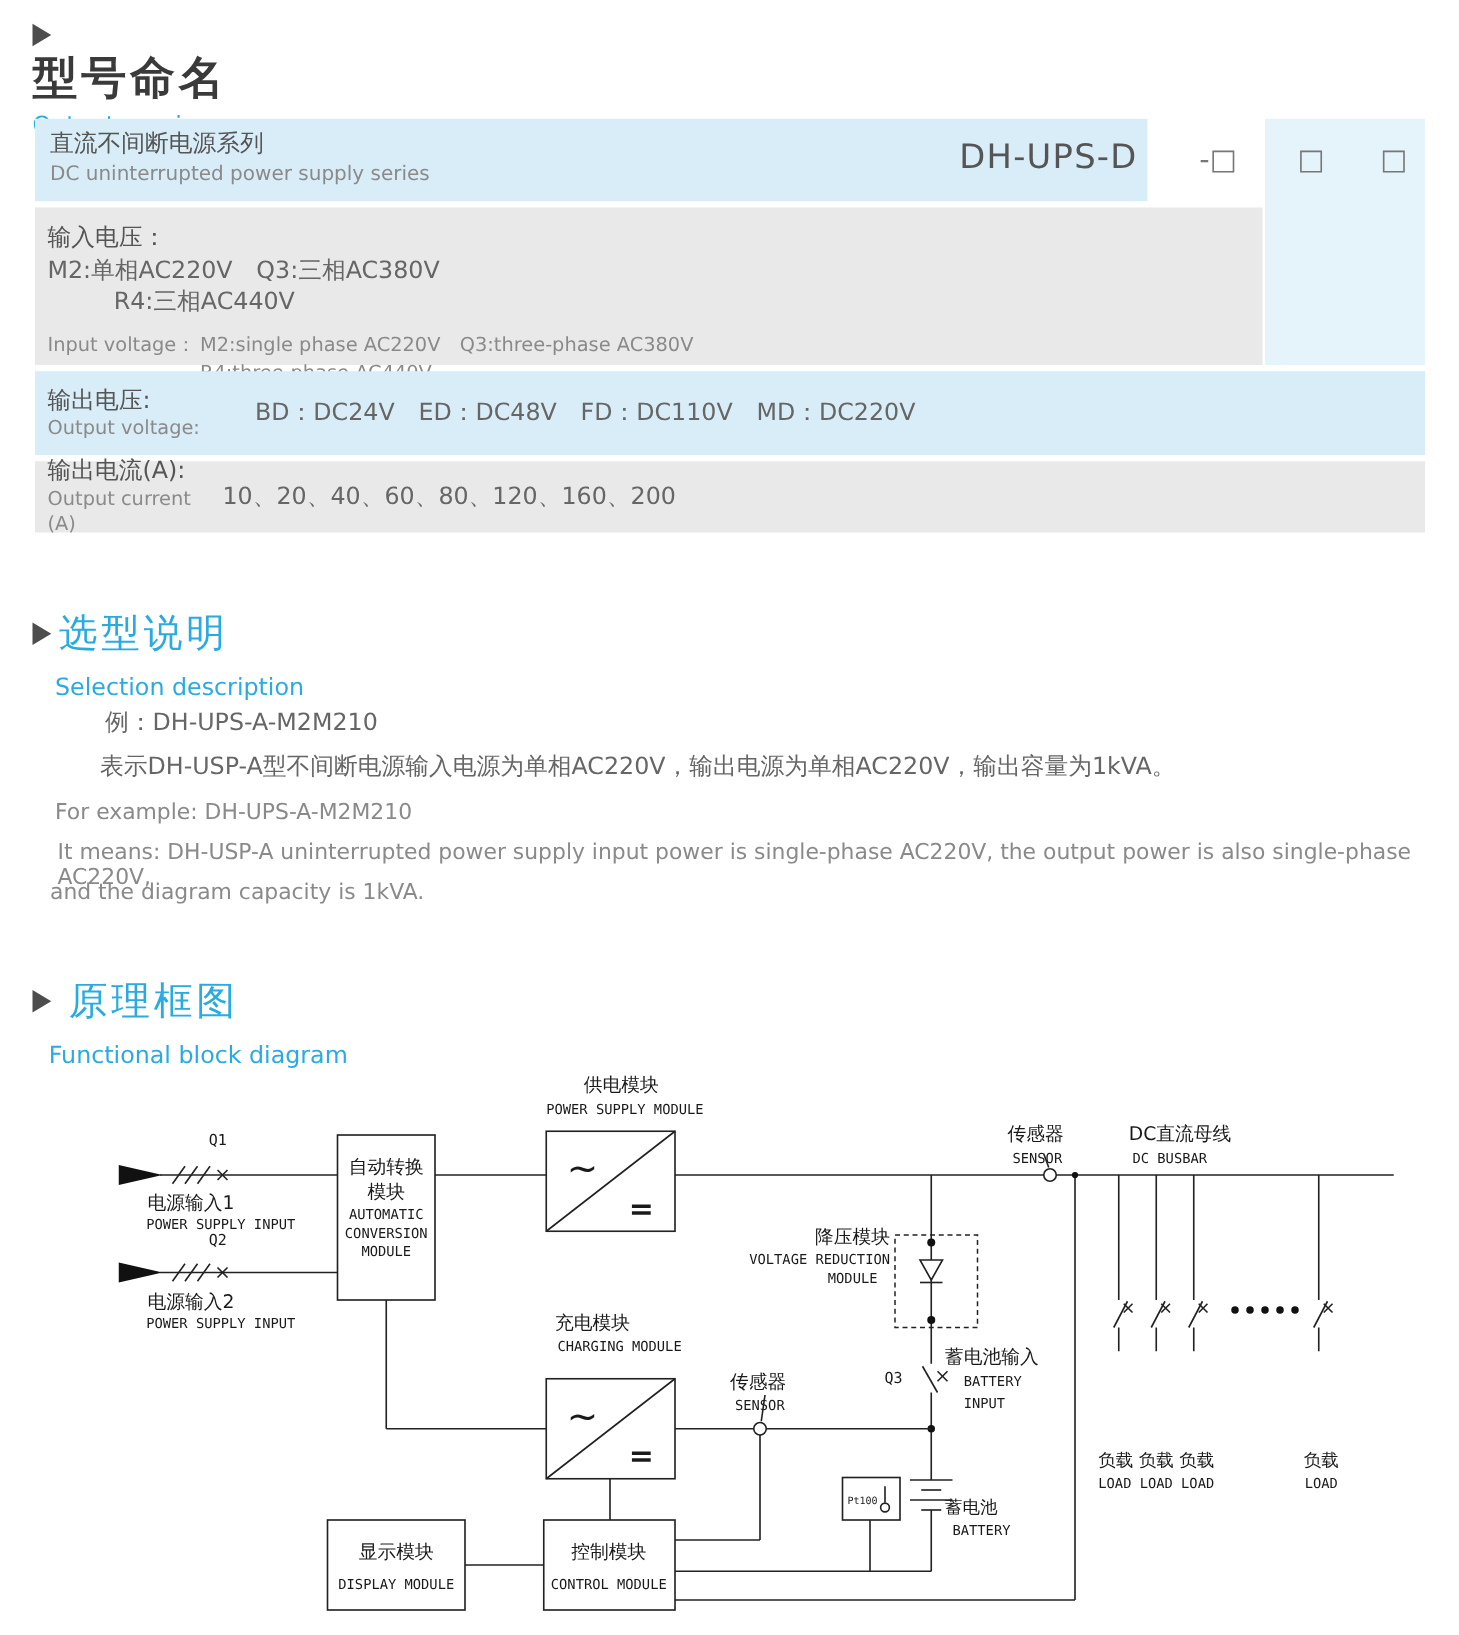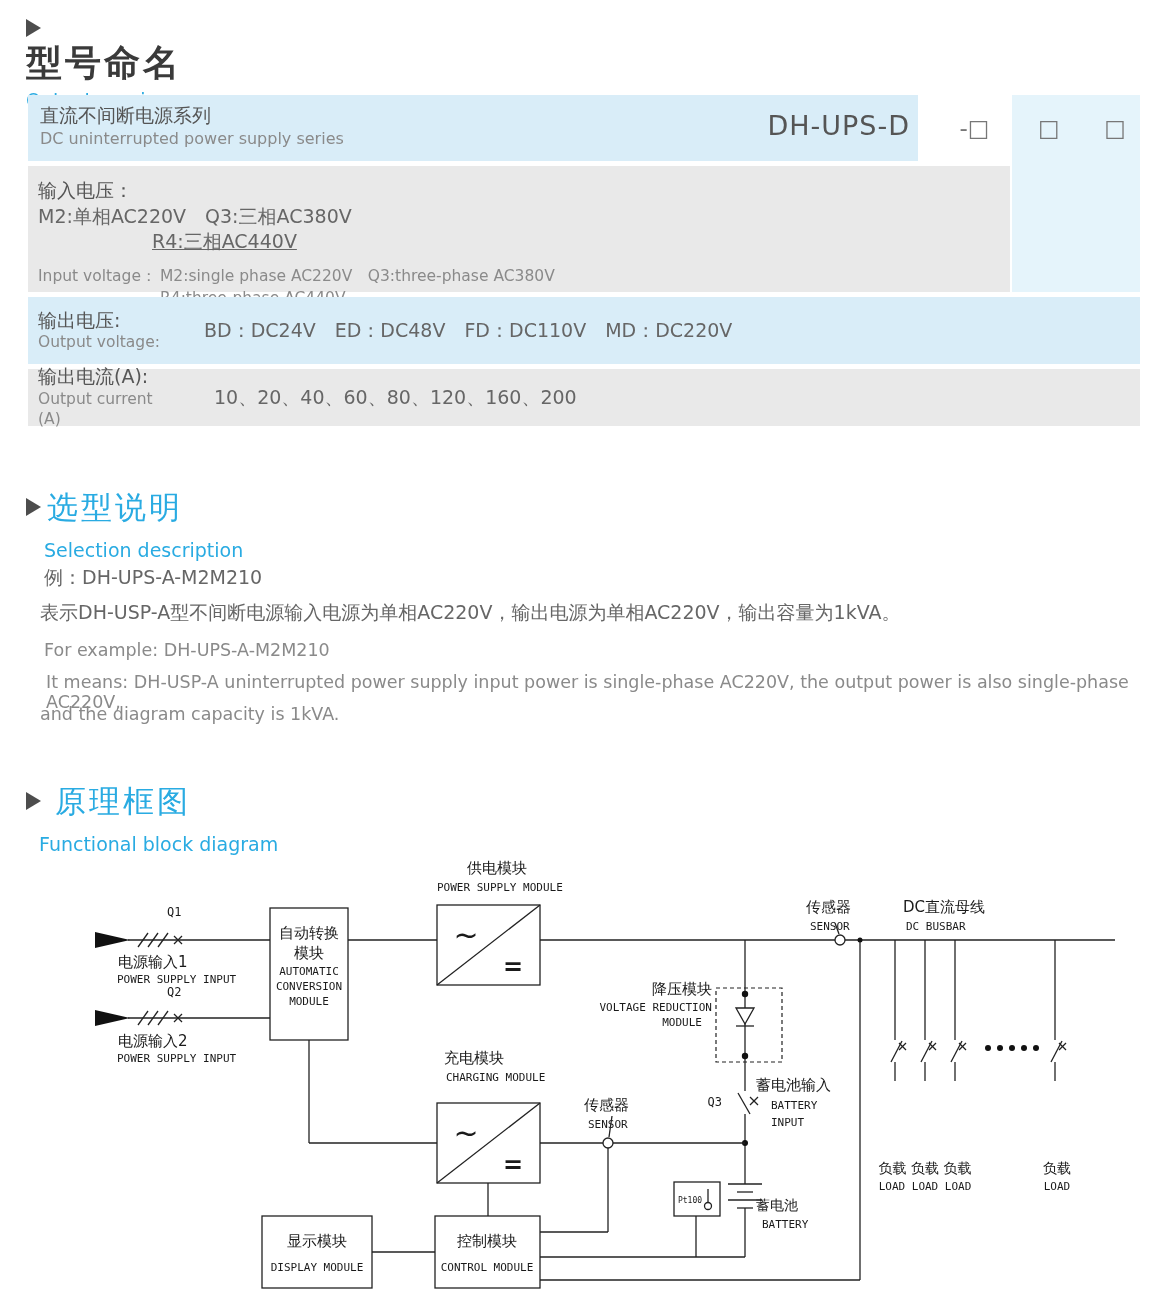--- a/index.html
+++ b/index.html
@@ -15,21 +15,21 @@
   .hdr{position:absolute;display:flex;gap:6px;}
   .h1-zh{font-size:36px;color:#3a3a3a;font-weight:600;letter-spacing:3px;line-height:1.1;}
   .h-blue{font-size:31px;color:#29abe2;font-weight:500;letter-spacing:3px;line-height:1.1;}
   .h-en{font-size:19px;color:#29abe2;margin-top:6px;}
   .row{position:absolute;box-sizing:border-box;}
   .lab-zh{font-size:19px;color:#555;line-height:1.25;}
   .lab-en{font-size:15.5px;color:#8a8a8a;line-height:1.3;}
   .val-zh{font-size:19px;color:#666;line-height:1.35;}
   .val-en{font-size:15.5px;color:#8a8a8a;line-height:1.4;}
   .code{font-size:23px;color:#777;}
-  .s2-zh{font-size:19px;color:#666;}
+  .s2-zh{font-size:19px;color:#666;margin-left:40px;}
   .s2-en{font-size:17.5px;color:#8a8a8a;}
   
   svg line, svg rect, svg polygon, svg circle, svg polyline{stroke:#222;stroke-width:1.3;fill:none;}
   svg .dot{fill:#111;stroke:none;}
   svg .arrow{fill:#111;stroke:none;}
   svg .wbox{fill:#fff;}
   svg .wtri{fill:#fff;}
   svg .dashed{stroke-dasharray:4 3;stroke-width:1.2;}
   svg text{stroke:none;fill:#1a1a1a;}
   .tz{font:15px "DejaVu Sans",sans-serif;}
@@ -64,21 +64,21 @@
   <span>□</span>
   <span>□</span>
 </div>
 
 <div class="row" style="left:28px;top:166px;width:982px;height:126px;background:#e9e9e9;">
   <div style="padding:12px 0 0 10px;">
     <div style="display:flex;flex-direction:column;">
       <span class="val-zh" style="width:122px;color:#555;flex:none;">输入电压：</span>
       <span class="val-zh">M2:单相AC220V　Q3:三相AC380V</span>
     </div>
-    <div class="val-zh" style="margin-left:114px;text-decoration:underline;">R4:三相AC440V</div>
+    <div class="val-zh" style="margin-left:53px;">R4:三相AC440V</div>
     <div style="display:flex;margin-top:11px;">
       <span class="val-en" style="width:122px;flex:none;">Input voltage：</span>
       <span class="val-en">M2:single phase AC220V　Q3:three-phase AC380V</span>
     </div>
     <div class="val-en" style="margin-left:122px;">R4:three-phase AC440V</div>
   </div>
 </div>
 
 <div class="row" style="left:28px;top:297px;width:1112px;height:67px;background:#d9edf8;display:flex;align-items:center;">
   <div style="padding-left:10px;width:140px;flex:none;">
@@ -86,21 +86,21 @@
     <div class="lab-en">Output voltage:</div>
   </div>
   <div class="val-zh" style="margin-left:26px;">BD：DC24V　ED：DC48V　FD：DC110V　MD：DC220V</div>
 </div>
 
 <div class="row" style="left:28px;top:369px;width:1112px;height:57px;background:#e9e9e9;display:flex;align-items:center;">
   <div style="padding-left:10px;width:140px;flex:none;">
     <div class="lab-zh">输出电流(A):</div>
     <div class="lab-en">Output current (A)</div>
   </div>
-  <div class="val-zh" style="margin-left:36px;text-align:right;">10、20、40、60、80、120、160、200</div>
+  <div class="val-zh" style="text-align:right;">10、20、40、60、80、120、160、200</div>
 </div>
 
 <div class="hdr" style="left:26px;top:490px;">
   <div class="tri" style="margin-top:8px;"></div>
   <div class="h-blue">选型说明</div>
 </div>
 <div class="abs h-en" style="left:44px;top:533px;">Selection description</div>
 <div class="abs s2-zh" style="left:44px;top:565px;">例：DH-UPS-A-M2M210</div>
 <div class="abs s2-zh" style="left:40px;top:600px;">表示DH-USP-A型不间断电源输入电源为单相AC220V，输出电源为单相AC220V，输出容量为1kVA。</div>
 <div class="abs s2-en" style="left:44px;top:640px;">For example: DH-UPS-A-M2M210</div>

